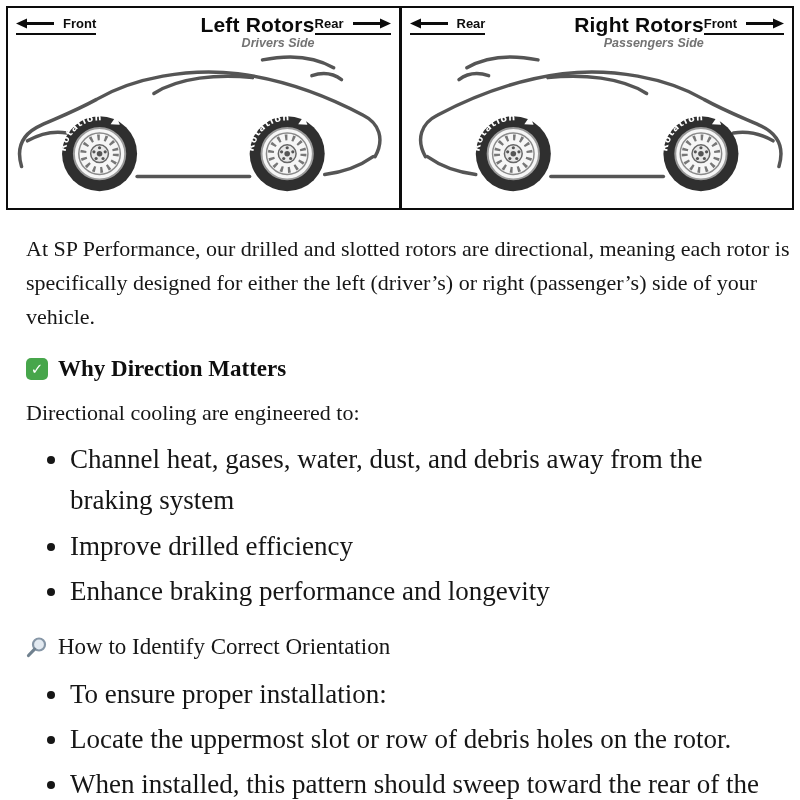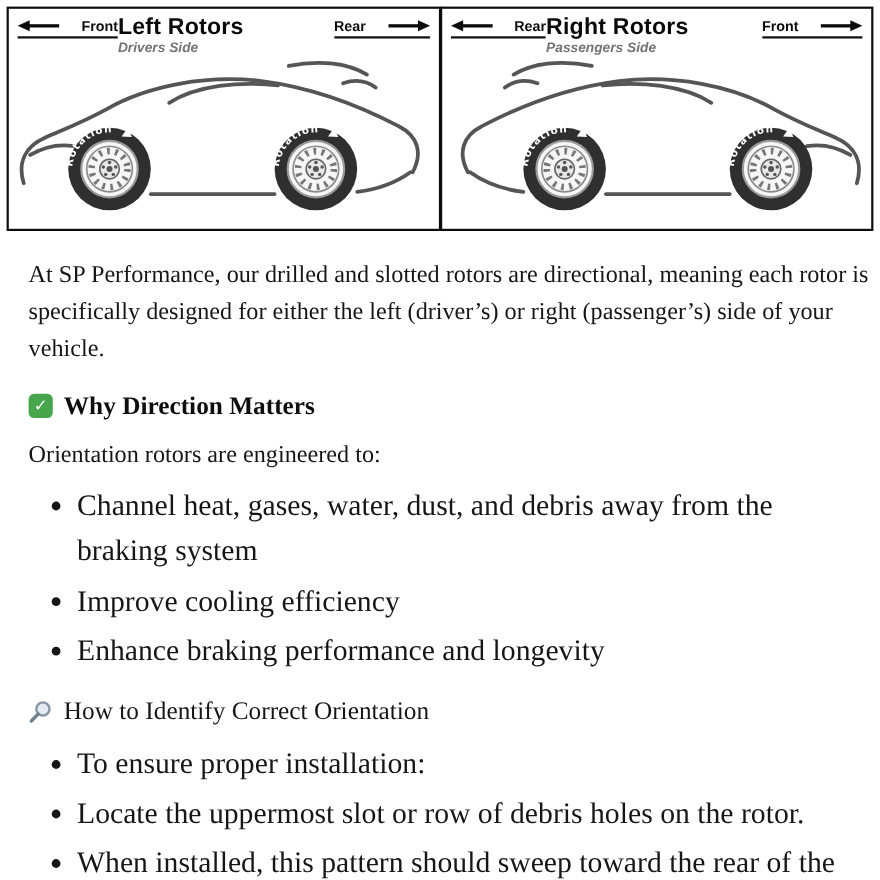--- a/index.html
+++ b/index.html
@@ -3,23 +3,23 @@
 <meta charset="utf-8">
 <style>
   html,body{margin:0;padding:0;background:#ffffff;}
   body{width:800px;height:800px;overflow:hidden;font-family:"Liberation Serif", serif;color:#161616;}
 
   
   .diagram{display:flex;margin:6px 6px 0 6px;}
   .panel{flex:1;border:2px solid #0c0c0c;background:#fff;}
   .panel + .panel{border-left-width:2px;margin-left:-1px;}
   .panel-head{display:flex;align-items:flex-start;justify-content:space-between;padding:6px 8px 0 8px;}
-  .dir{display:flex;align-items:center;gap:20px;border-bottom:2.5px solid #0c0c0c;padding-bottom:2px;
+  .dir{display:flex;align-items:center;gap:9px;border-bottom:2.5px solid #0c0c0c;padding-bottom:2px;
        font-family:"Liberation Sans",sans-serif;font-weight:700;font-size:13px;color:#0c0c0c;margin-top:2px;}
-  .titles{flex:1;text-align:left;line-height:1.05;}
+  .titles{flex:1;text-align:right;line-height:1.05;}
   .p-title{font-family:"Liberation Sans",sans-serif;font-weight:800;font-size:21px;color:#0a0a0a;letter-spacing:.2px;}
   .p-sub{font-family:"Liberation Sans",sans-serif;font-weight:700;font-style:italic;font-size:12.5px;color:#737373;margin-top:1px;}
   .car-svg{display:block;width:100%;height:158px;}
 
   
   .article{padding:14px 10px 0 26px;}
   .intro{font-size:22px;line-height:1.55;margin:8px 0 18px 0;}
   .sec-head{display:flex;align-items:center;gap:10px;font-size:23px;margin:22px 0 14px 0;}
   .sec-head.bold{font-weight:700;color:#0e0e0e;}
   .check-badge{display:inline-flex;width:22px;height:22px;border-radius:5px;background:#47a64b;
@@ -151,25 +151,25 @@
 
 <div class="article">
 
   <p class="intro">At SP Performance, our drilled and slotted rotors are directional, meaning each rotor is specifically designed for either the left (driver’s) or right (passenger’s) side of your vehicle.</p>
 
   <div class="sec-head bold">
     <span class="check-badge">✓</span>
     <span>Why Direction Matters</span>
   </div>
 
-  <p class="lead">Orientation rotors are engineered to:</p>
+  <p class="lead">Directional cooling are engineered to:</p>
 
   <ul class="blist">
     <li>Channel heat, gases, water, dust, and debris away from the braking system</li>
-    <li>Improve cooling efficiency</li>
+    <li>Improve drilled efficiency</li>
     <li>Enhance braking performance and longevity</li>
   </ul>
 
   <div class="sec-head">
     <svg class="mag-icon" width="22" height="22" viewBox="0 0 22 22">
       <circle cx="13" cy="8.5" r="6" fill="#e3eaf1" stroke="#8696a6" stroke-width="2.2"></circle>
       <line x1="8.6" y1="13.2" x2="2.5" y2="19.5" stroke="#70818f" stroke-width="3.2" stroke-linecap="round"></line>
     </svg>
     <span>How to Identify Correct Orientation</span>
   </div>

